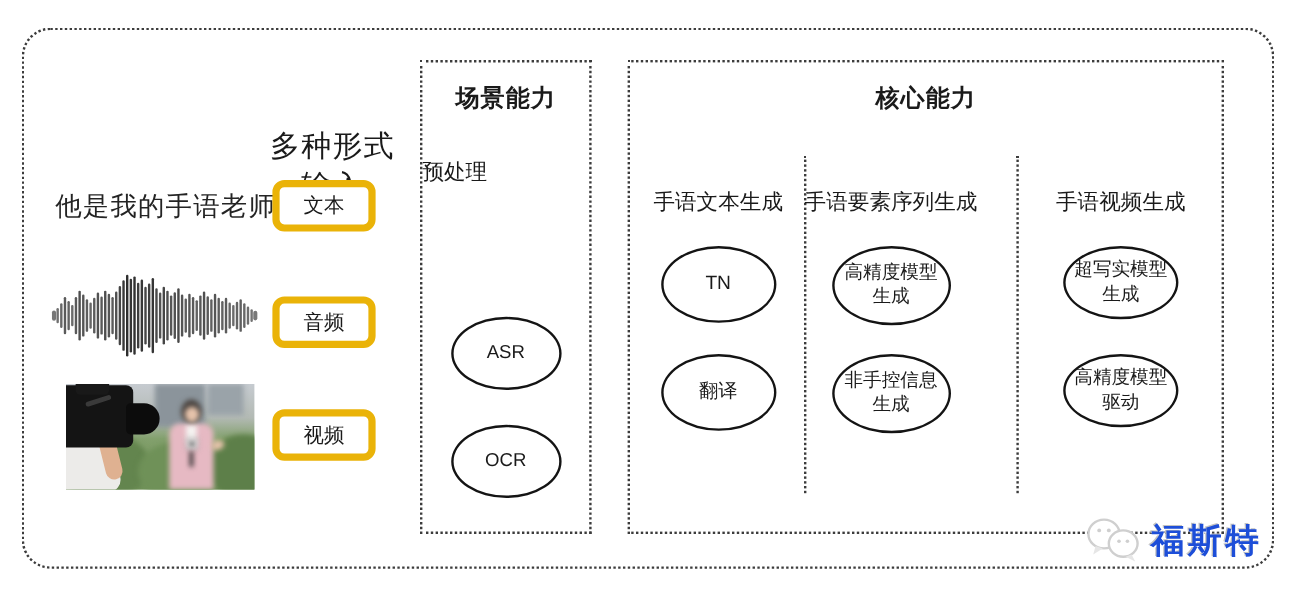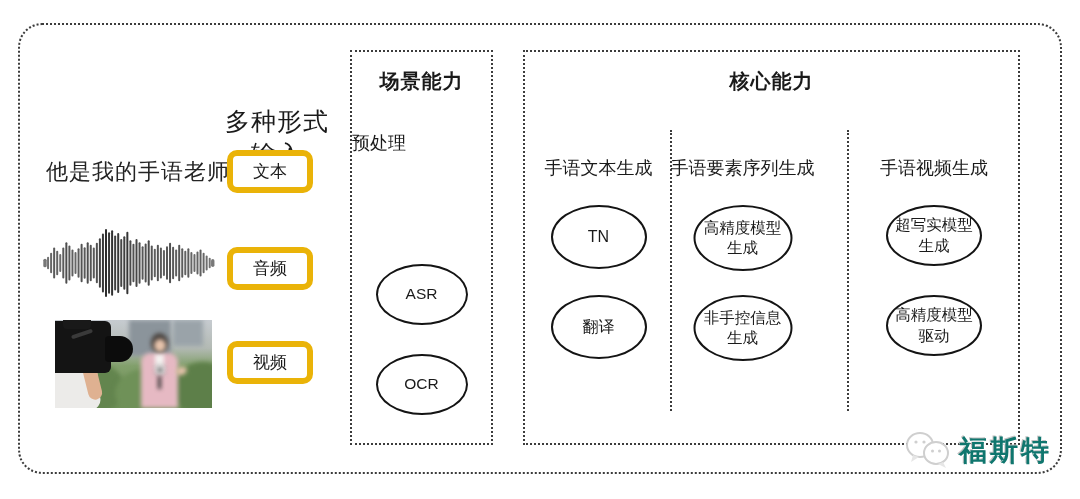--- a/index.html
+++ b/index.html
@@ -72,21 +72,21 @@
   .col2 { left:129px; width:177px; }
   .col3 { left:324px; width:170px; }
   .col-header { position:absolute; top:104px; left:0; width:100%; text-align:center; font-size:18px; }
   .core-oval-a { top:153px; } .core-oval-b { top:243px; }
   .col1 .oval { width:96px; height:64px; font-size:16px; }
   .col2 .oval { width:99px; height:66px; }
   .col3 .oval { width:96px; height:61px; }
 
   
   .watermark { position:absolute; left:903px; top:429px; display:flex; align-items:center; gap:4px; }
-  .wm-text { font-size:28px; font-weight:bold; letter-spacing:3px; color:#0f766e;
+  .wm-text { font-size:28px; font-weight:bold; letter-spacing:3px; color:#1d4ed8;
     text-shadow:1px 1px 0 #ffffff, -1px -1px 0 #c2c2c2; }
 </style>
 </head>
 <body>
 
 <div class="canvas">
 
   <div class="outer-frame"></div>
 
   <div class="input-title">多种形式输入</div>

